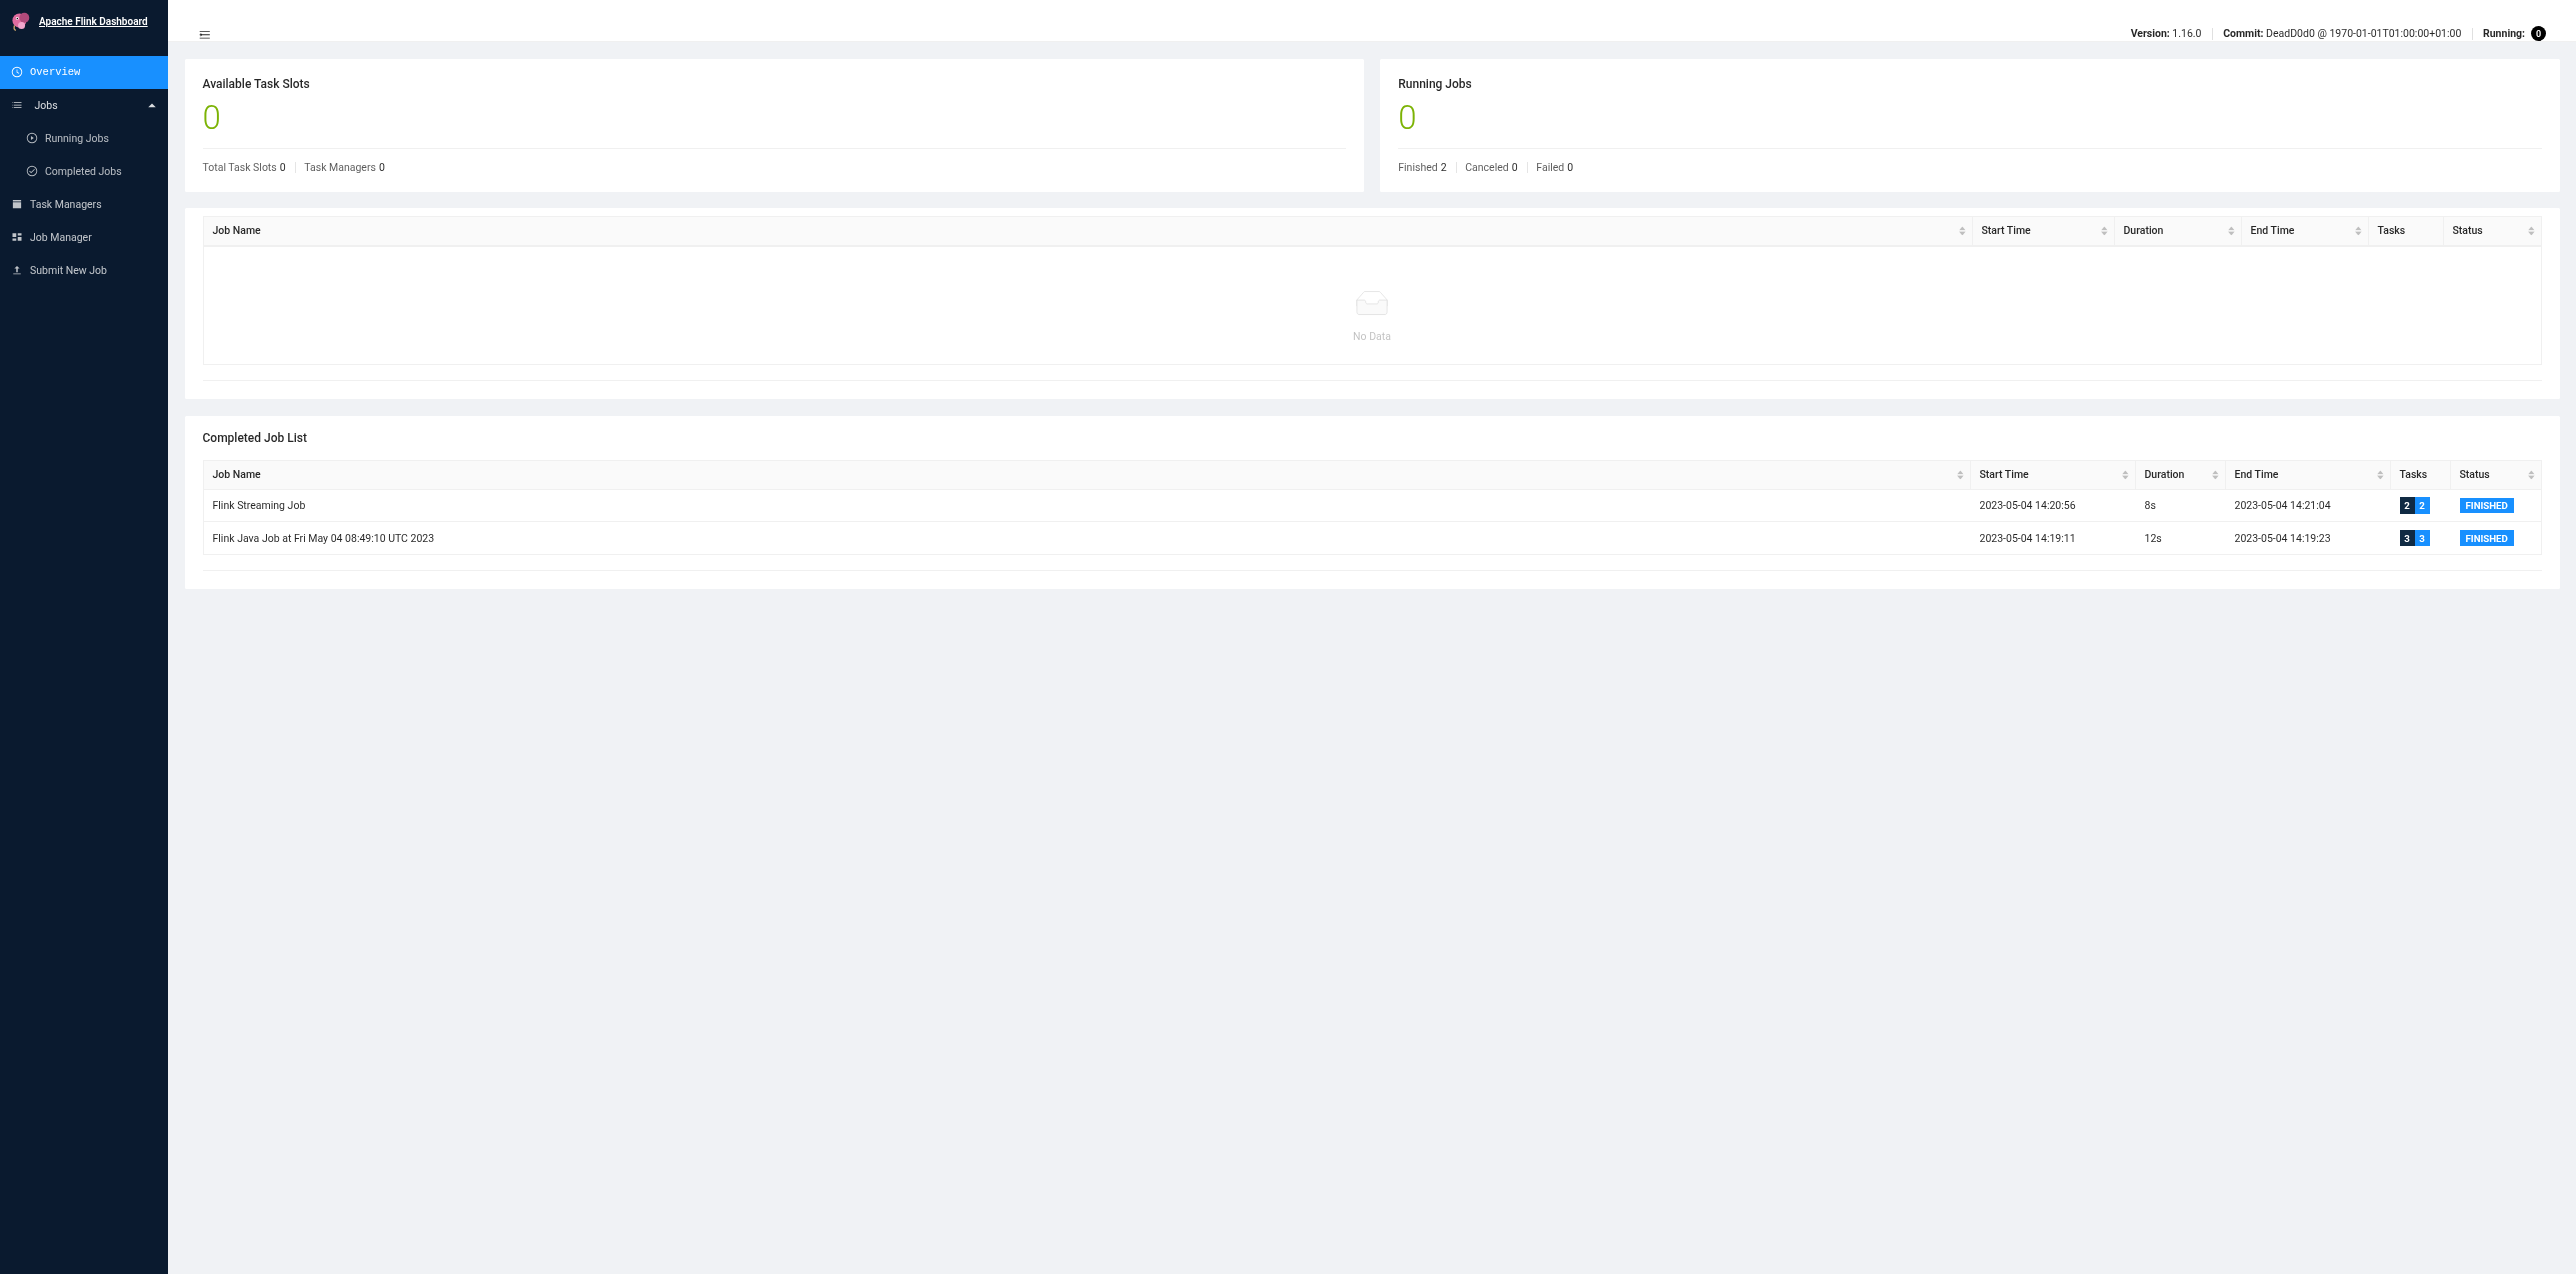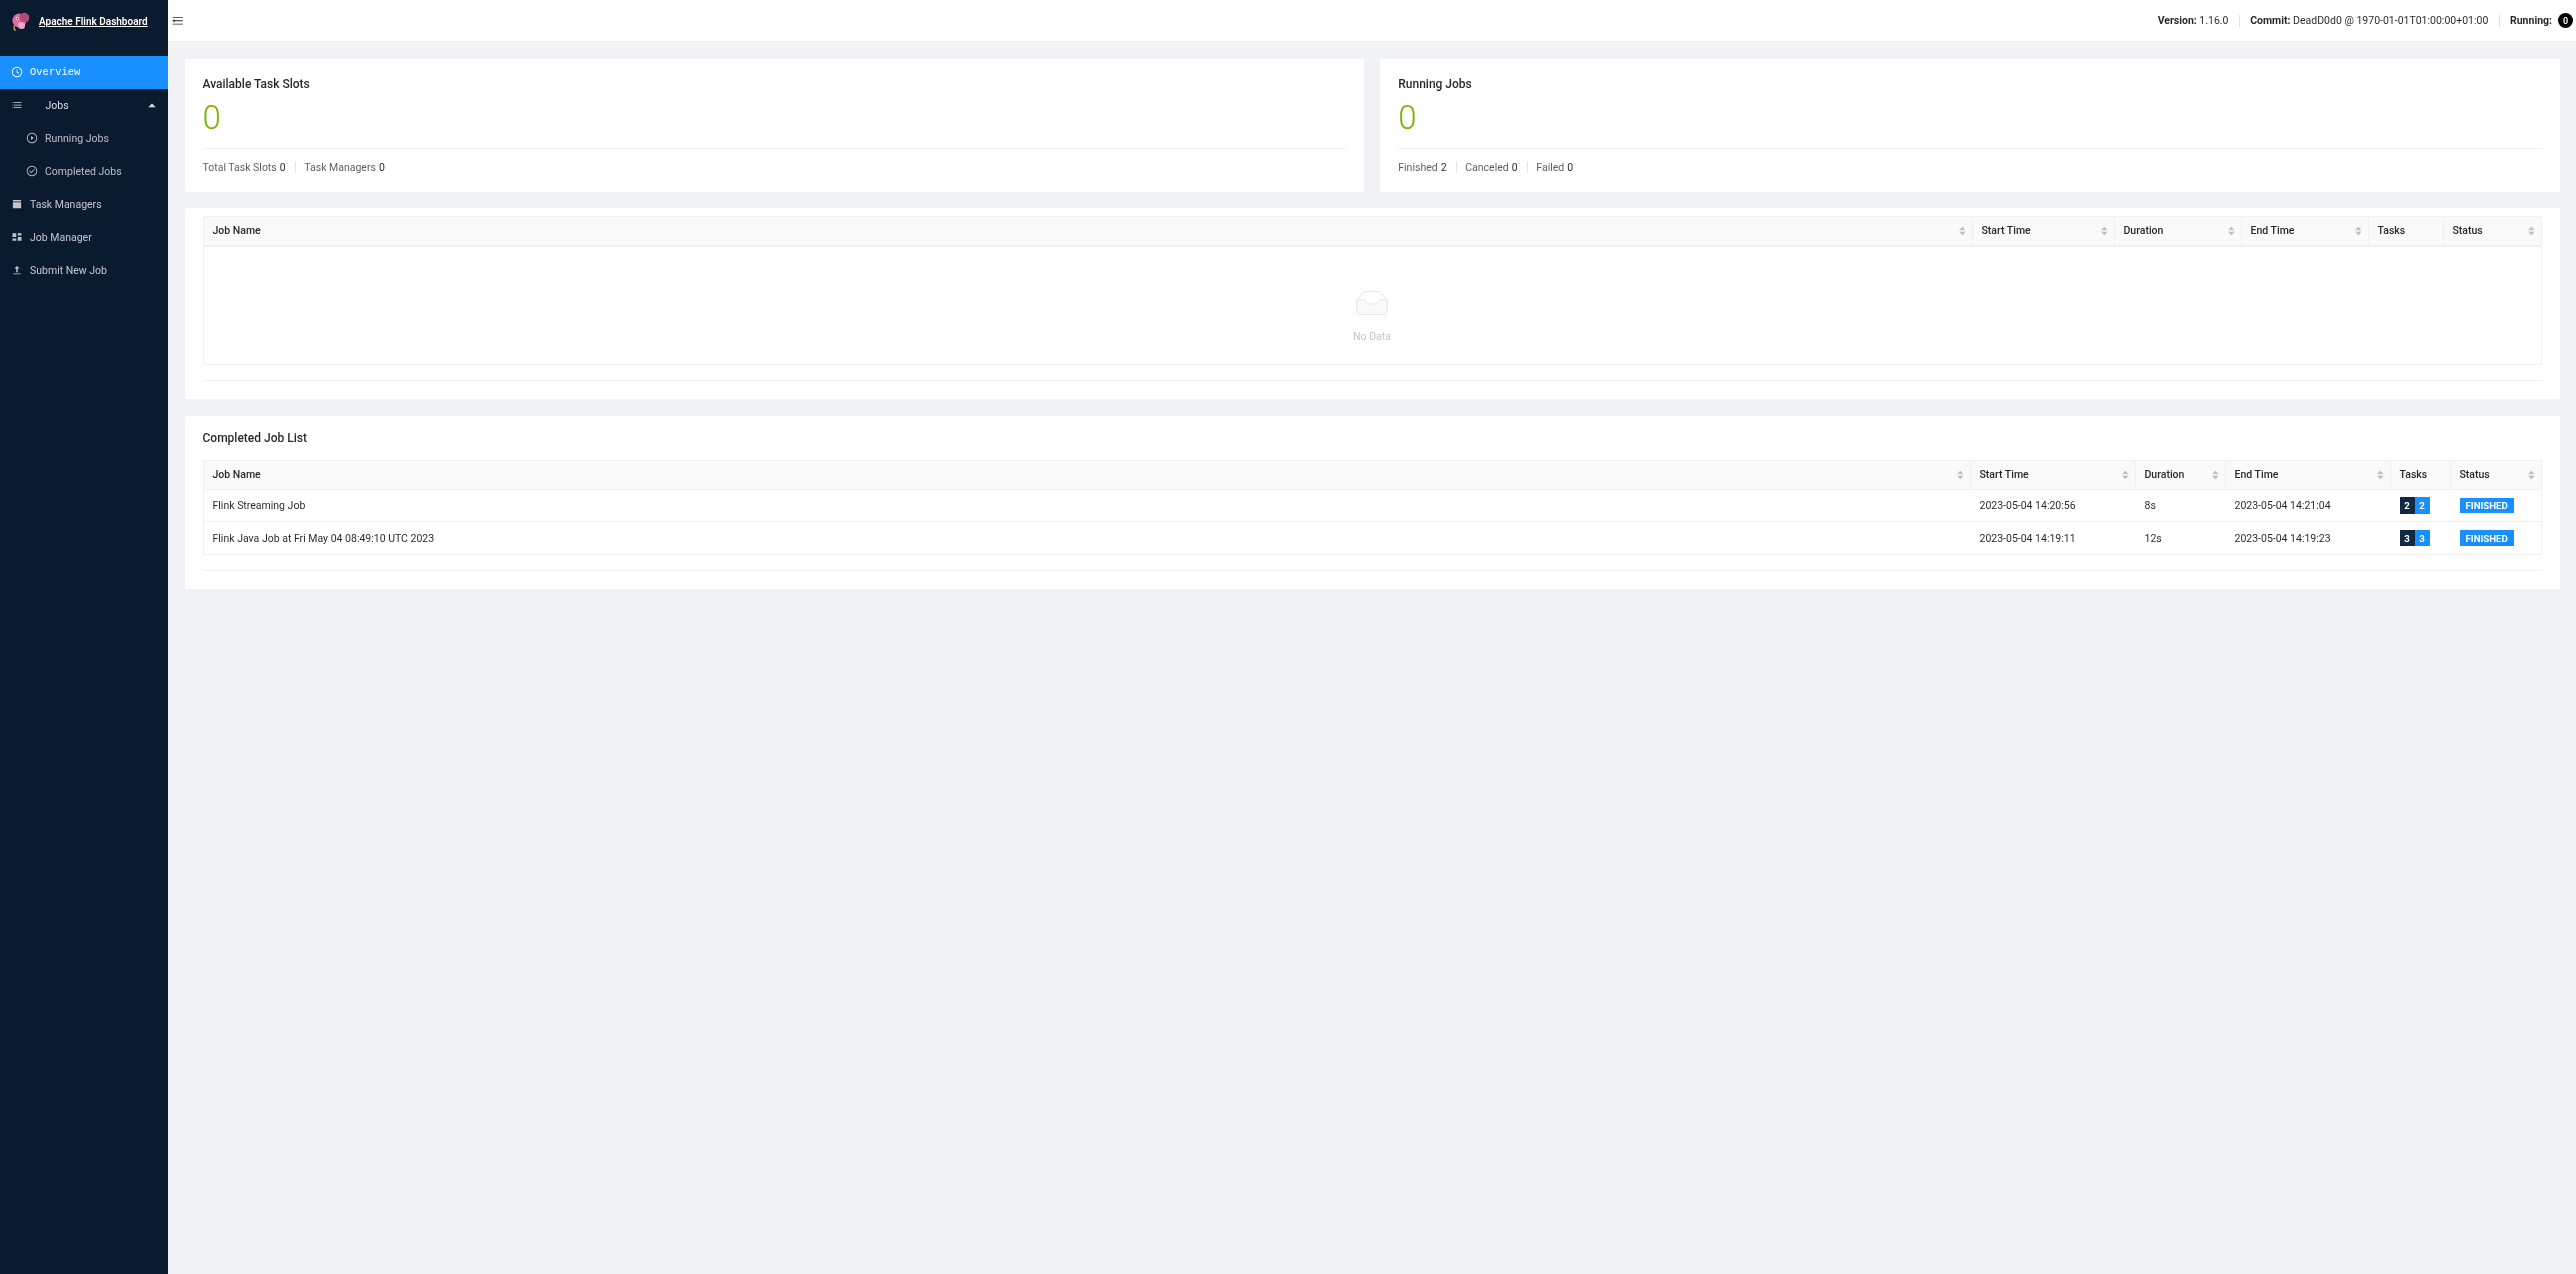--- a/index.html
+++ b/index.html
@@ -57,41 +57,41 @@
     }
     .menu-item.selected {
       background: #1890ff;
       color: #fff;
       font-family: Liberation Mono, monospace;
     }
     .submenu-title {
       color: rgba(255,255,255,0.85);
       justify-content: space-between;
     }
-    .submenu-title .left { display:flex; align-items:center; gap:23px;}
+    .submenu-title .left { display:flex; align-items:center; gap:12px;}
     .submenu-item {
       padding-left: 25.5px;
       color: rgba(255,255,255,0.70);
     }
     .menu svg { width:12px; height:12px; }
     .menu-icon { flex-shrink:0; display:inline-flex; }
 
     
     .main {
       flex: 1;
       display: flex;
       flex-direction: column;
       min-width: 0;
     }
     .topbar {
       height: 42px;
       background: #fff;
       display: flex;
-      align-items: center;
-      padding: 0 3px;
+      align-items: flex-end;
+      padding: 0 30px;
       gap: 15px;
       border-bottom: 0.7px solid #f0f0f0;
     }
     .topbar-trigger { cursor:pointer; display:inline-flex;}
     .topbar-spacer { flex:1; }
     .topbar-info {
       display: flex;
       align-items: center;
       gap: 6px;
       color: rgba(0,0,0,0.85);

